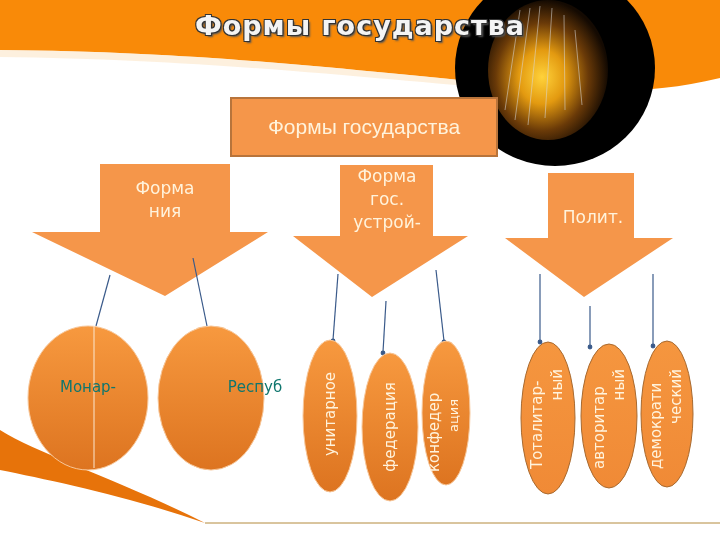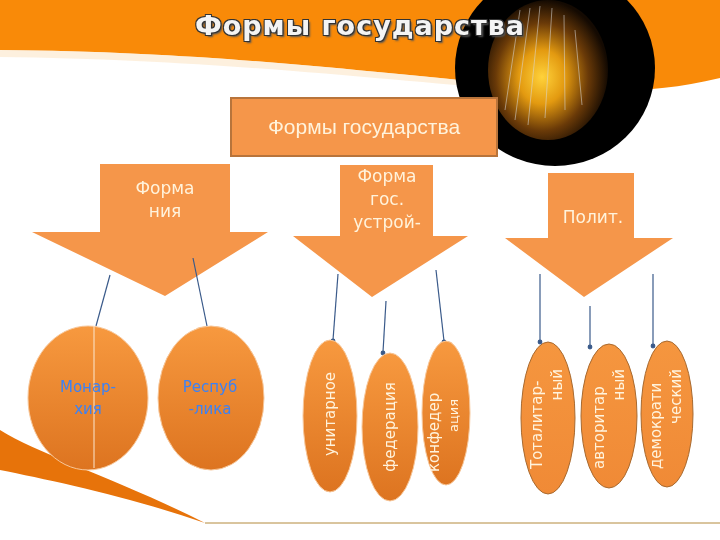--- a/index.html
+++ b/index.html
@@ -16,21 +16,21 @@
     position:absolute; left:230px; top:97px; width:268px; height:60px;
     background:#f5964a; border:2px solid #b8743b; box-sizing:border-box;
     color:#fff3dc; font-family:"Liberation Sans", sans-serif; font-size:21px;
     display:flex; align-items:center; justify-content:center;
   }
   .arrow-label {
     position:absolute; color:#fff3dc; font-family:"DejaVu Sans", sans-serif; font-size:17px;
     text-align:center; line-height:23px;
   }
   .oval-label {
-    position:absolute; color:#3b82f6; font-family:"DejaVu Sans", sans-serif; font-size:15px;
+    position:absolute; color:#0f766e; font-family:"DejaVu Sans", sans-serif; font-size:15px;
     text-align:center; line-height:22px;
   }
   .vlabel {
     position:absolute; color:#fff3dc; font-family:"DejaVu Sans", sans-serif; font-size:15px;
     text-align:center; line-height:20px; white-space:nowrap;
     transform: rotate(-90deg); transform-origin:center center;
   }
 </style>
 </head>
 <body>
@@ -120,25 +120,23 @@
   <div>гос.</div>
   <div>устрой-</div>
 </div>
 
 <div class="arrow-label" style="left:545px; top:206px; width:96px;">
   <div>Полит.</div>
 </div>
 
 <div class="oval-label" style="left:40px; top:376px; width:96px;">
   <div>Монар-</div>
-  <div>хия</div>
 </div>
-<div class="oval-label" style="left:160px; top:376px; width:100px;">
+<div class="oval-label" style="left:160px; top:376px; width:100px;padding-left:45px;">
   <div>Респуб</div>
-  <div>-лика</div>
 </div>
 
 <div class="vlabel" style="left:270px; top:394px; width:120px; height:40px; line-height:40px;">
   <span>унитарное</span>
 </div>
 <div class="vlabel" style="left:330px; top:407px; width:120px; height:40px; line-height:40px;">
   <span>федерация</span>
 </div>
 <div class="vlabel" style="left:386px; top:390px; width:120px; height:44px;">
   <div style="text-align:left;">конфедер</div>

